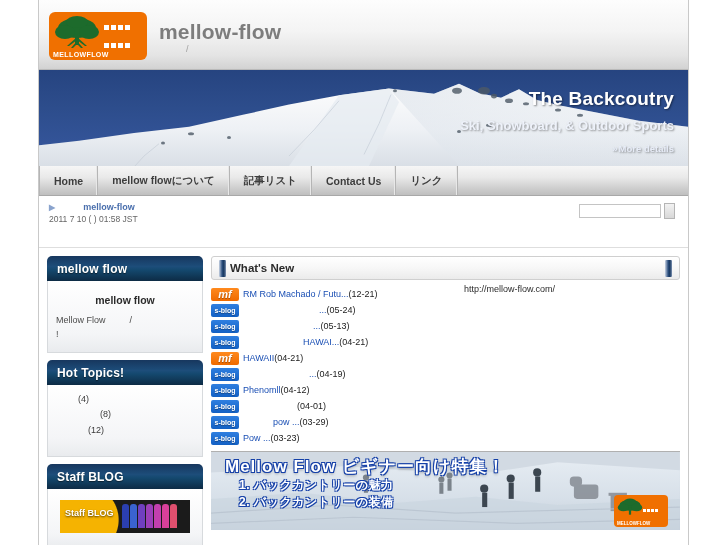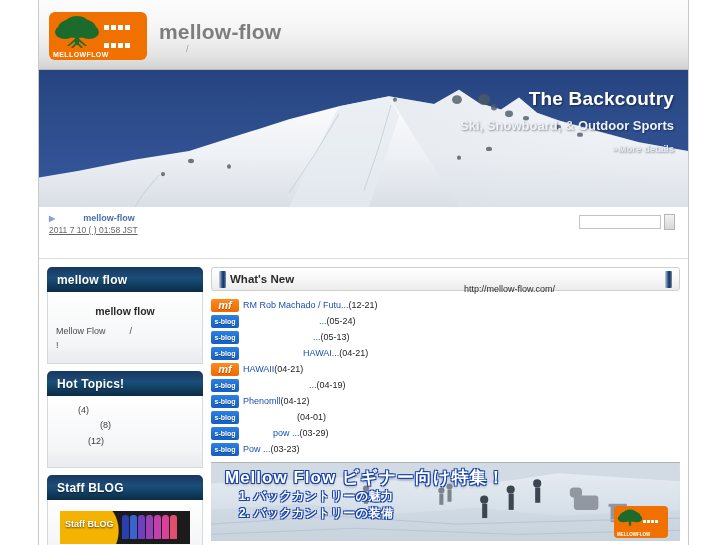--- a/index.html
+++ b/index.html
@@ -52,21 +52,21 @@
     letter-spacing: .2px;
   }
   #site-sub {
     position: absolute; left: 147px; top: 44px;
     font-size: 9px; color: #a0a0a0;
   }
 
   
   #hero {
     position: relative;
-    height: 137px;
+    height: 96px;
     overflow: hidden;
     background: linear-gradient(to bottom, #2c4b8e 0%, #2e4f93 55%, #3a5ba0 100%);
   }
   #hero .sky {
     position: absolute; inset: 0;
     background: linear-gradient(to bottom, #264480 0%, #2d4d8c 40%, #3758a0 100%);
   }
   #hero .mountain { position: absolute; left: 0; bottom: 0; width: 100%; height: 100%; }
   #hero-text {
     position: absolute; right: 14px; top: 18px;
@@ -116,21 +116,21 @@
     border-bottom: 1px solid #dedede;
   }
   #crumb {
     position: absolute; left: 10px; top: 6px;
     font-size: 9px; color: #4a6fad; font-weight: bold;
   }
   #crumb .arrow { color: #8aa3cd; margin-right: 10px; font-size: 8px; }
   #crumb .home { margin-left: 18px; }
   #datestamp {
     position: absolute; left: 10px; top: 18px;
-    font-size: 8.5px; color: #666666; text-decoration: underline;
+    font-size: 8.5px; color: #666666;
   }
   #search-wrap {
     position: absolute; right: 13px; top: 7px;
     display: flex; align-items: center;
   }
   #search-input {
     width: 82px; height: 14px;
     border: 1px solid #c4c4c4;
     background: #ffffff;
     font-size: 9px;
@@ -385,20 +385,28 @@
         <path d="M120 96 L105 112 L96 125"></path>
       </g>
     </svg>
     <div id="hero-text">
       <div id="hero-title">The Backcoutry</div>
       <div id="hero-subtitle">Ski, Snowboard, &amp; Outdoor Sports</div>
       <div id="hero-more"><span class="chev">››</span><span>More details</span></div>
     </div>
   </div>
 
+  <div id="nav">
+    <div class="nav-item">Home</div>
+    <div class="nav-item">mellow flowについて</div>
+    <div class="nav-item">記事リスト</div>
+    <div class="nav-item">Contact Us</div>
+    <div class="nav-item">リンク</div>
+    <div class="nav-filler"></div>
+  </div>
 
   <div id="crumbbar">
     <div id="crumb">
       <span class="arrow">▶</span><span class="home">mellow-flow</span>
     </div>
     <div id="datestamp">2011 7 10 ( ) 01:58 JST</div>
     <div id="search-wrap">
       <input id="search-input" type="text" placeholder="" style="">
       <div id="search-btn"></div>
     </div>

